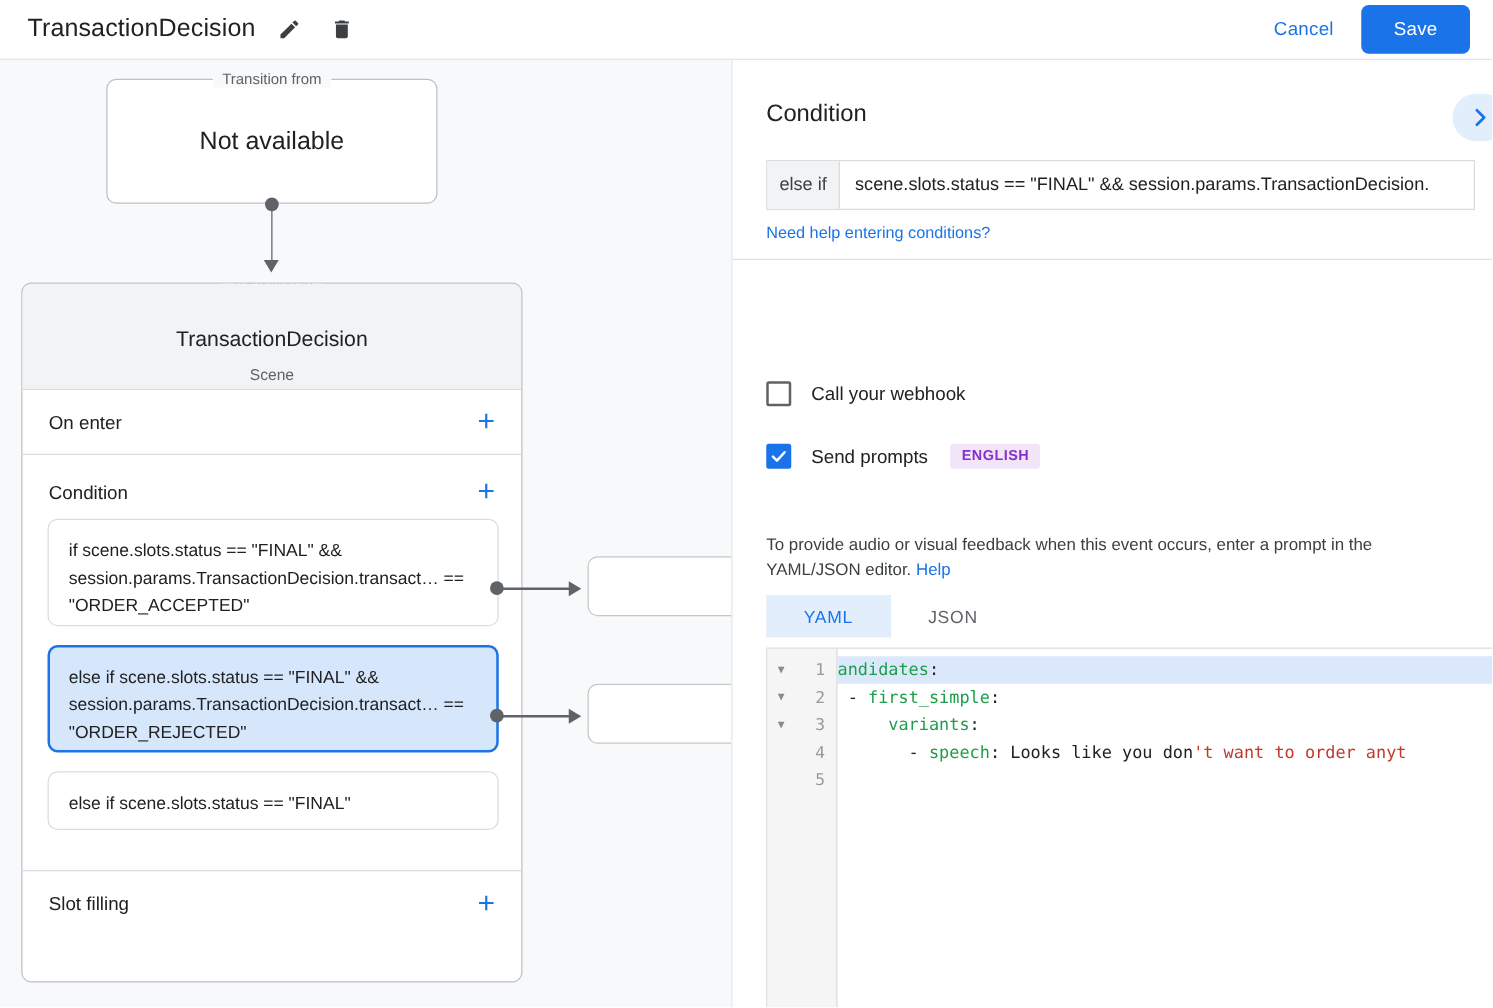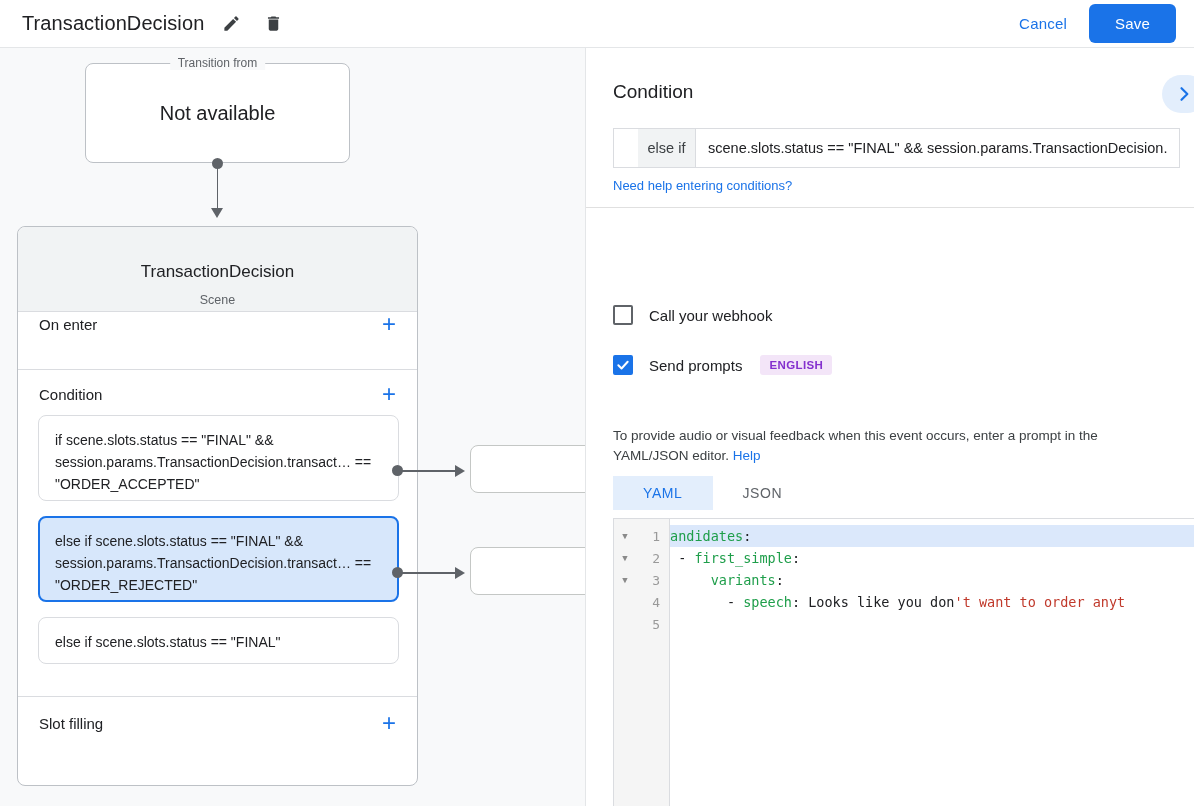--- a/index.html
+++ b/index.html
@@ -173,21 +173,20 @@
     position: absolute; right: -12px; top: 27px;
     width: 44px; height: 38px; border-radius: 20px;
     background: #e3eefc; cursor: pointer;
     display: flex; align-items: center; justify-content: center;
   }
   .cond-input-row {
     position: absolute; left: 27px; top: 80px;
     width: 567px; height: 40px;
     border: 1px solid #dadce0; display: flex; align-items: stretch;
     background: #fff;
-    padding-left: 24px;
   }
   .cond-prefix {
     width: 58px; background: #f1f3f4;
     border-right: 1px solid #dadce0;
     display: flex; align-items: center; justify-content: center;
     font-size: 14.5px; color: #3c4043;
   }
   .cond-input {
     flex: 1 1 auto; border: none; outline: none;
     font-family: "Liberation Sans", sans-serif;
@@ -305,21 +304,21 @@
     <div class="conn-dot" style="left:212px; top:110px;"></div>
     <div class="conn-line-v" style="left:216.5px; top:115px; height:53px;"></div>
     <div class="conn-arrow-down" style="left:211px; top:160px;"></div>
 
     <div class="fs" id="node-to">
       <div class="legend">Transition to</div>
       <div class="scene-header"></div>
       <div class="scene-name">TransactionDecision</div>
       <div class="scene-sub">Scene</div>
 
-      <div class="section section-head" style="top:71px; height:72px;text-align:center;">
+      <div class="section section-head" style="top:85px; height:52px;text-align:center;">
         <div class="section-title">On enter</div>
         <div class="section-plus">+</div>
       </div>
 
       <div class="section" style="top:141px; height:329px;">
         <div class="section-head">
           <div class="section-title">Condition</div>
           <div class="section-plus">+</div>
         </div>
         <div class="cond-card" style="top:47px; height:86px;">if scene.slots.status == "FINAL" &amp;&amp; session.params.TransactionDecision.transact… == "ORDER_ACCEPTED"</div>

